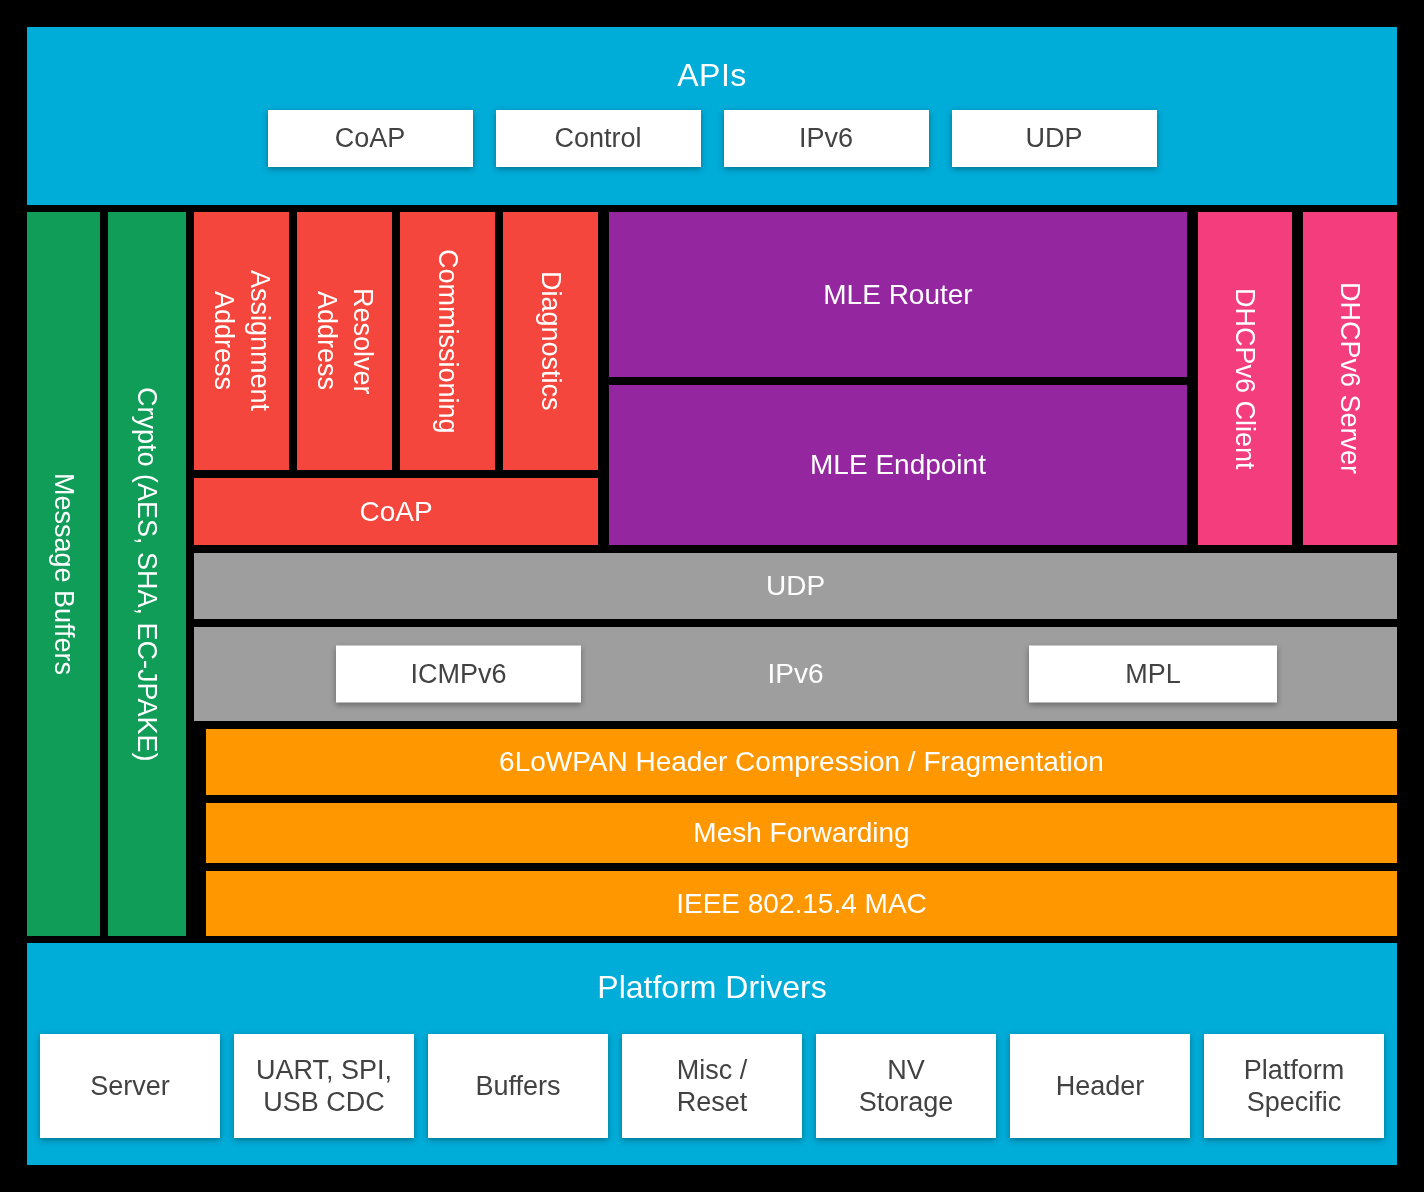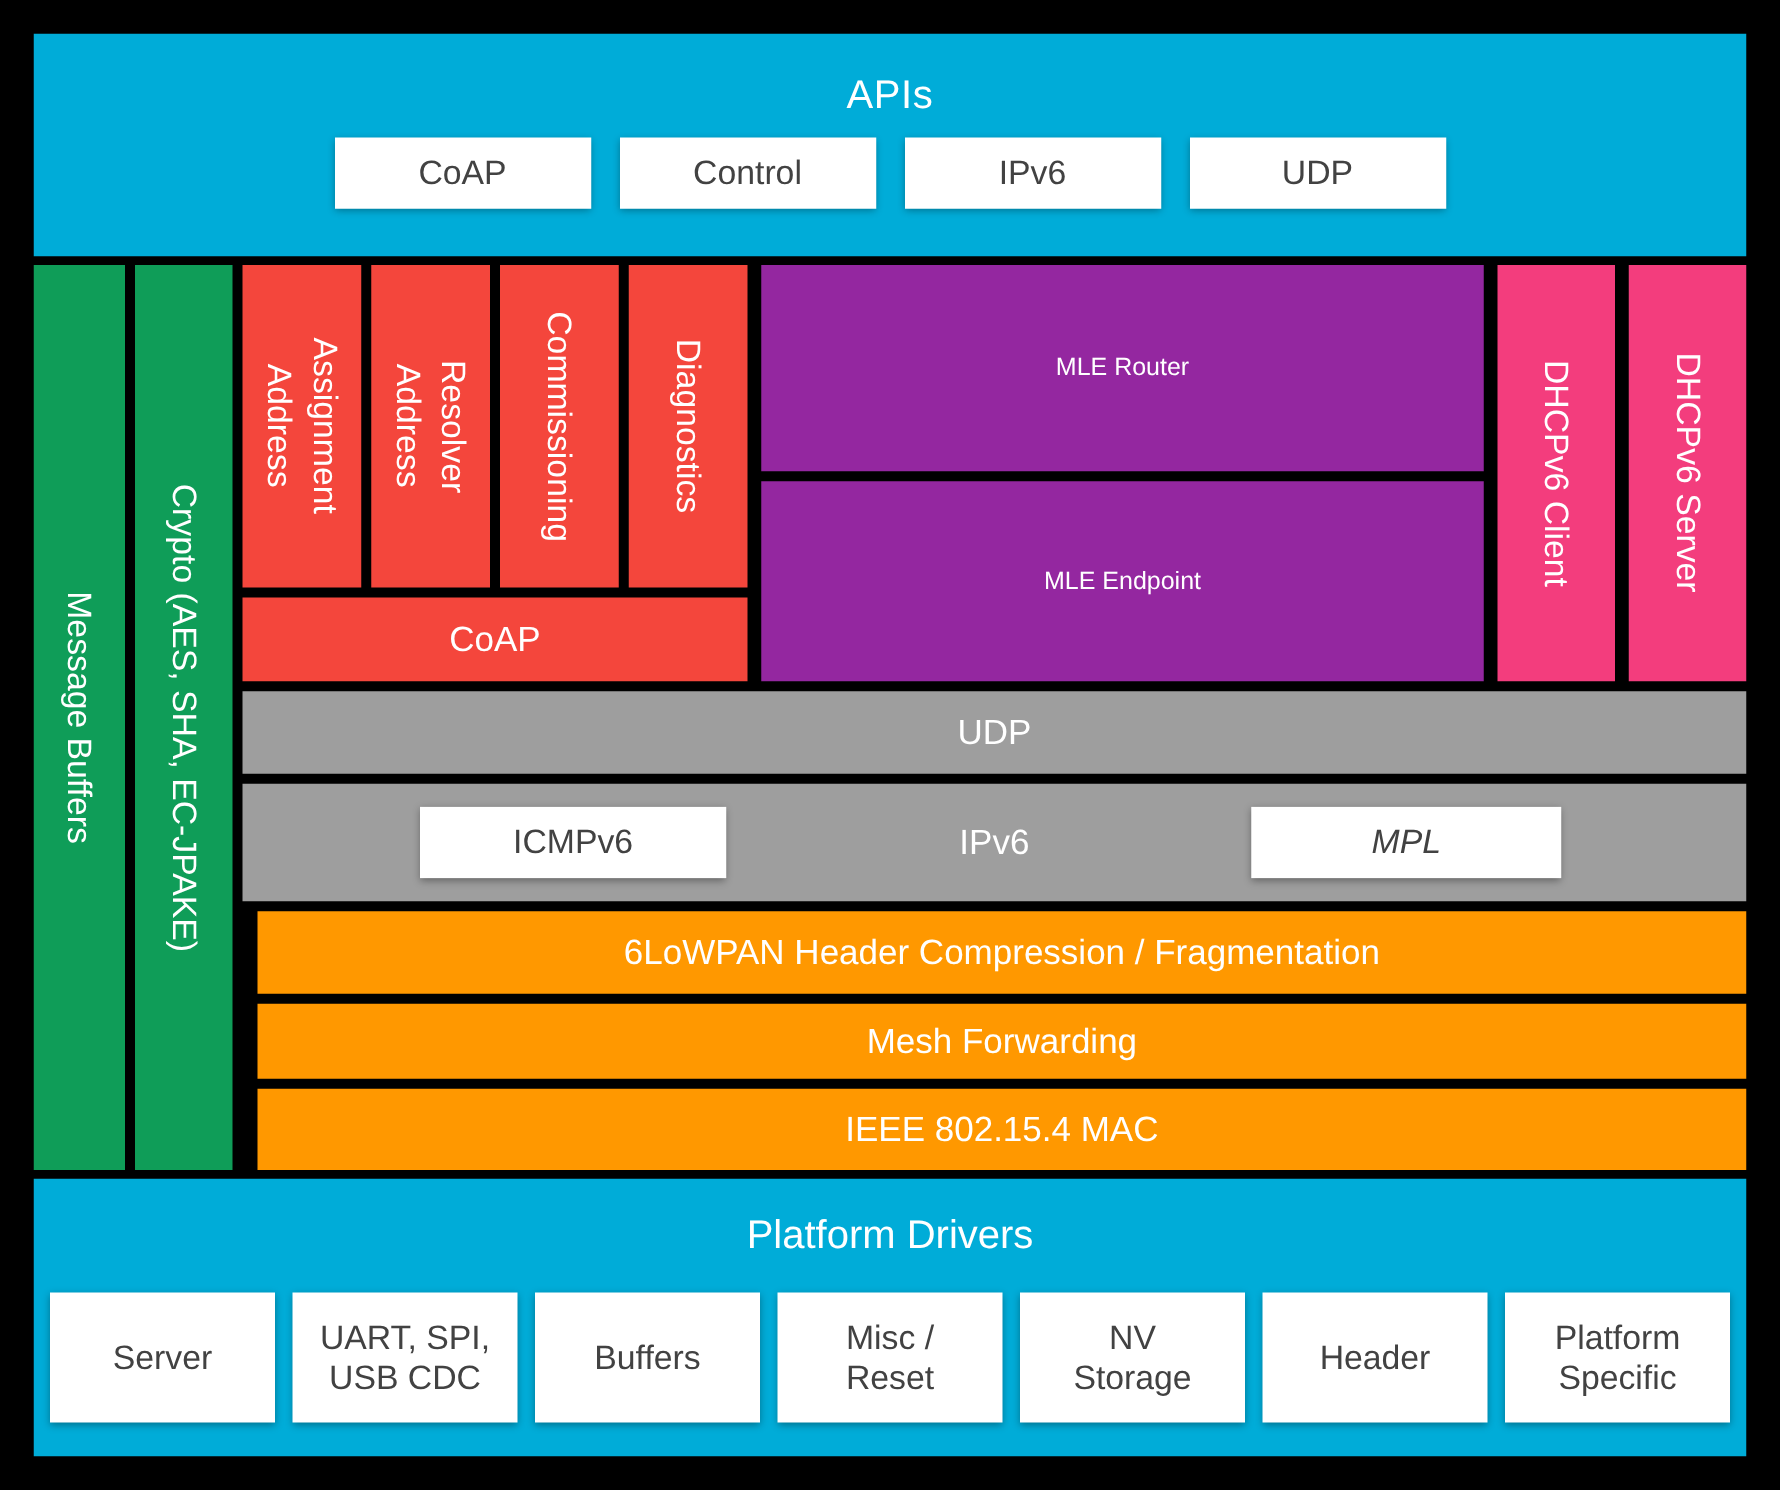--- a/index.html
+++ b/index.html
@@ -61,41 +61,41 @@
     display: flex; align-items: center; justify-content: center;
   }
   .coap-bar {
     flex: none; height: 67px; background: var(--red, #f4463c);
     display: flex; align-items: center; justify-content: center; font-size: 28px;
   }
 
   .mle-group { flex: 1; display: flex; flex-direction: column; gap: 8px; min-width: 0; }
   .mle-box {
     background: var(--purple, #9427a0);
-    display: flex; align-items: center; justify-content: center; font-size: 20px; text-align: center;
+    display: flex; align-items: center; justify-content: center; font-size: 28px; text-align: center;
   }
   .mle-router { flex: none; height: 165px; }
   .mle-endpoint { flex: 1; }
 
   .pink-col {
     flex: none; width: 94px; background: var(--pink, #f33d7d);
     display: flex; align-items: center; justify-content: center;
   }
 
   .hbar {
     flex: none; display: flex; align-items: center; justify-content: center;
     font-size: 28px;
   }
   .udp-bar { height: 66px; background: var(--gray, #9e9e9e); }
 
   .ipv6-bar { flex: none; height: 94px; background: var(--gray, #9e9e9e); position: relative;
               display: flex; align-items: center; justify-content: center; font-size: 28px; }
   .ipv6-bar .white-box { position: absolute; top: 50%; transform: translateY(-50%); height: 57px; }
   .icmpv6-box { left: 142px; width: 245px; }
-  .mpl-box { right: 148px; width: 248px; font-style: italic; }
+  .mpl-box { right: 120px; width: 248px; }
 
   .orange { background: var(--orange, #ff9800); margin-left: 12px; }
   .lowpan-bar { height: 66px; }
   .mesh-bar { height: 60px; }
   .mac-bar { flex: 1; height: auto; }
 
   
   .platform-band {
     flex: none; height: 222px; background: var(--cyan, #00acd8);
     display: flex; flex-direction: column;

